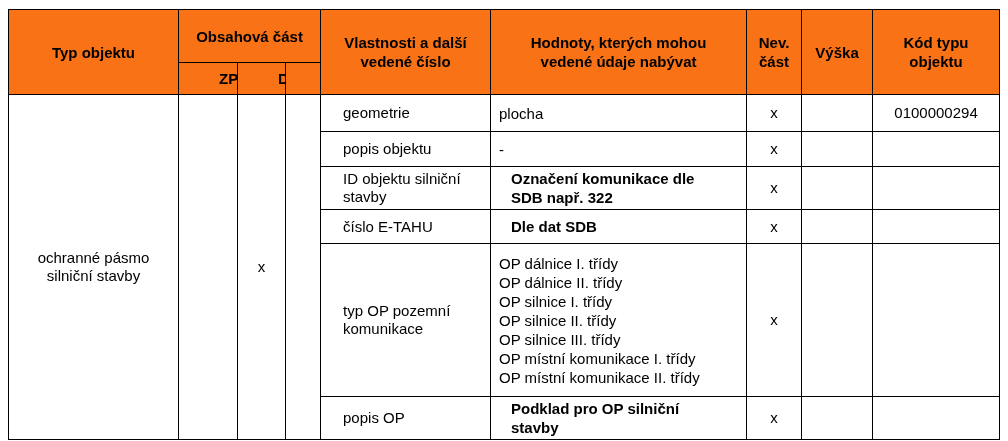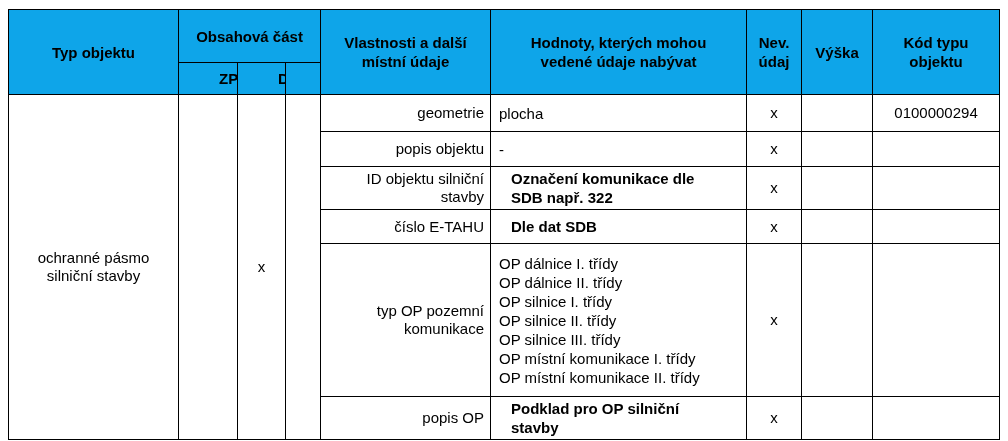--- a/index.html
+++ b/index.html
@@ -26,21 +26,21 @@
   .obj-table th, .obj-table td {
     border: 1.5px solid #000000;
     font-size: 15px;
     line-height: 18px;
     white-space: pre-line;
     overflow: hidden;
     padding: 2px 6px;
     vertical-align: middle;
   }
   .obj-table thead th {
-    background: #0ea5e9;
+    background: #f97316;
     font-weight: bold;
     text-align: center;
     line-height: 19px;
     padding: 2px 4px;
   }
   .obj-table thead th.subhead {
     font-weight: bold;
     padding-left: 40px;
   }
   td.c-typ {
@@ -49,21 +49,21 @@
   }
   td.c-x {
     text-align: center;
     padding: 2px 2px;
   }
   td.c-kod {
     text-align: center;
     padding: 2px 4px;
   }
   td.c-vlastnost {
-    text-align: right;
+    text-align: left;
     padding-left: 22px;
   }
   td.c-hodnota {
     text-align: left;
     padding-left: 8px;
     line-height: 19px;
   }
   td.bold-val {
     font-weight: bold;
     padding-left: 20px;
@@ -82,25 +82,25 @@
     <col style="width:256px">
     <col style="width:55px">
     <col style="width:71px">
     <col style="width:127px">
   </colgroup>
   <thead>
     <tr style="height:53px">
       <th rowspan="2">Typ objektu</th>
       <th colspan="3">Obsahová část</th>
       <th rowspan="2">Vlastnosti a další
-místní údaje</th>
+vedené číslo</th>
       <th rowspan="2">Hodnoty, kterých mohou
 vedené údaje nabývat</th>
       <th rowspan="2">Nev.
-údaj</th>
+část</th>
       <th rowspan="2">Výška</th>
       <th rowspan="2">Kód typu
 objektu</th>
     </tr>
     <tr style="height:32px">
       <th class="subhead">ZPS</th>
       <th class="subhead">DI</th>
       <th class="subhead">TI</th>
     </tr>
   </thead>

